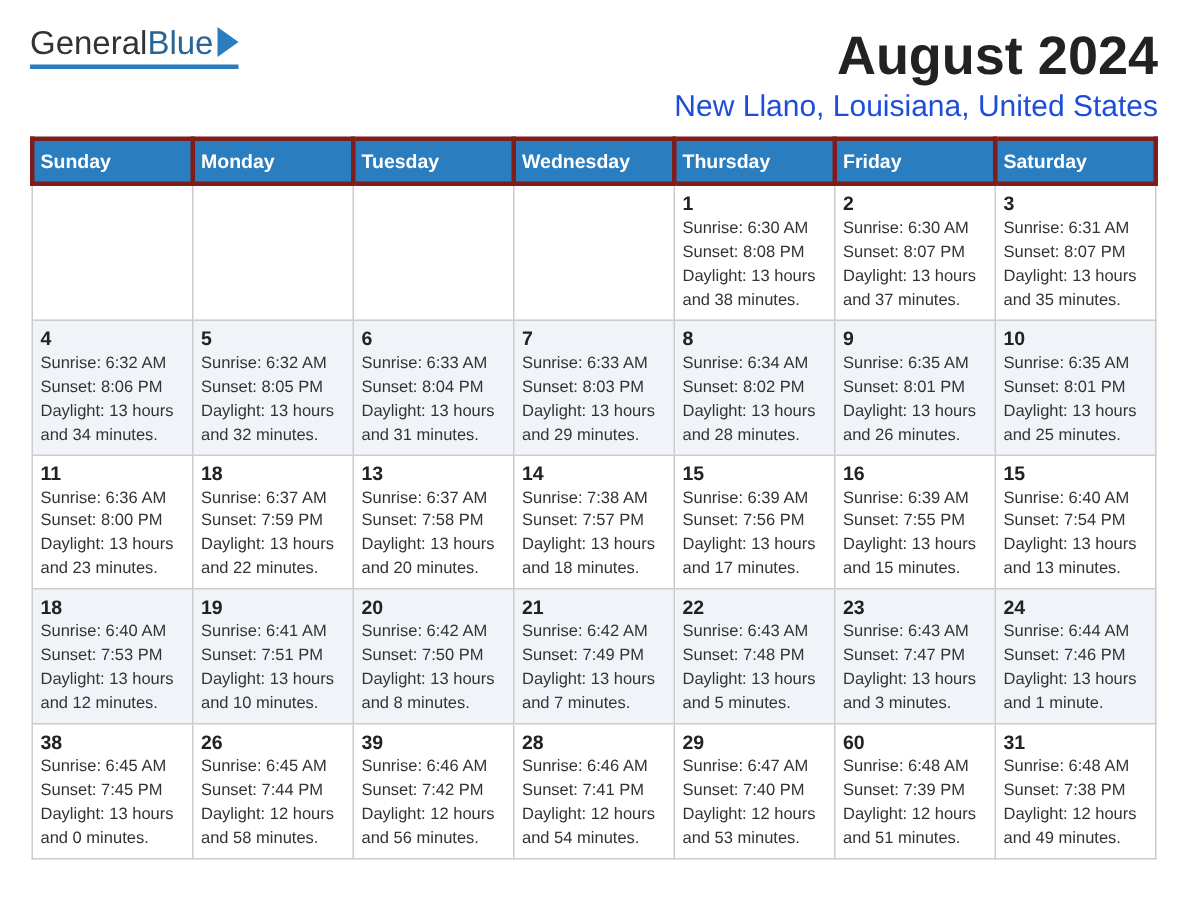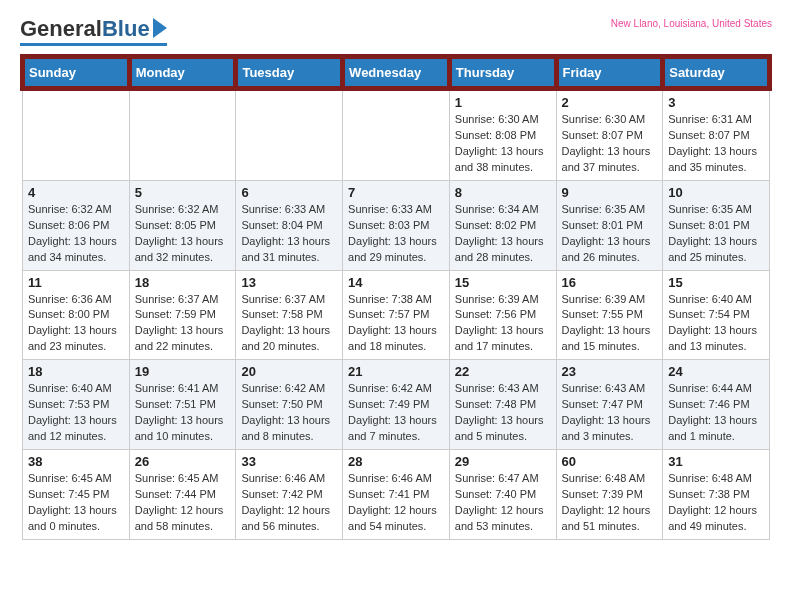--- a/index.html
+++ b/index.html
@@ -18,21 +18,21 @@
     }
     .logo {
       display: flex;
       flex-direction: column;
       align-items: flex-start;
     }
     .logo-text {
       display: flex;
       align-items: center;
       font-size: 22px;
-      font-weight: bold;
+      font-weight: normal;
       color: #333;
     }
     .logo-general { color: #333; }
     .logo-blue { color: #2a6496; }
     .logo-arrow {
       width: 0; height: 0;
       border-top: 10px solid transparent;
       border-bottom: 10px solid transparent;
       border-left: 14px solid #2a7dbf;
       margin-left: 3px;
@@ -44,38 +44,38 @@
       background: #2a7dbf;
       margin-top: 1px;
     }
     .title-block { text-align: right; }
     .month-title {
       font-size: 36px;
       font-weight: bold;
       color: #222;
     }
     .location {
-      font-size: 10px;
-      color: #ec4899;
+      font-size: 20px;
+      color: #1d4ed8;
       margin-top: 2px;
     }
     table {
       width: 100%;
       border-collapse: collapse;
       table-layout: fixed;
       margin-top: 8px;
     }
     thead tr th {
       background: #2a7dbf;
       color: #fff;
       font-size: 13px;
       font-weight: bold;
       padding: 6px 4px;
       text-align: left;
-      border: 5px solid #7f1d1d;
+      border: 3px solid #7f1d1d;
     }
     tbody tr td {
       border: 1px solid #ccc;
       vertical-align: top;
       padding: 4px 5px;
       font-size: 11px;
       color: #222;
       height: 82px;
     }
     tbody tr:nth-child(odd) td {
@@ -104,20 +104,21 @@
 <div class="header">
   <div class="logo">
     <div class="logo-text">
       <span class="logo-general">General</span>
       <span class="logo-blue">Blue</span>
       <div class="logo-arrow"></div>
     </div>
     <div class="logo-underline"></div>
   </div>
   <div class="title-block">
+    <div class="month-title">August 2024</div>
     <div class="location">New Llano, Louisiana, United States</div>
   </div>
 </div>
 
 <table>
   <thead>
     <tr>
     <th>Sunday</th>
         <th>Monday</th>
         <th>Tuesday</th>
@@ -317,21 +318,21 @@
 and 0 minutes.</div>
         </td>
         <td>
           <span class="day-num">26</span>
           <div class="day-info" style="white-space: pre-line;">Sunrise: 6:45 AM
 Sunset: 7:44 PM
 Daylight: 12 hours
 and 58 minutes.</div>
         </td>
         <td>
-          <span class="day-num">33</span>
+          <span class="day-num">39</span>
           <div class="day-info" style="white-space: pre-line;">Sunrise: 6:46 AM
 Sunset: 7:42 PM
 Daylight: 12 hours
 and 56 minutes.</div>
         </td>
         <td>
           <span class="day-num">28</span>
           <div class="day-info" style="white-space: pre-line;">Sunrise: 6:46 AM
 Sunset: 7:41 PM
 Daylight: 12 hours

